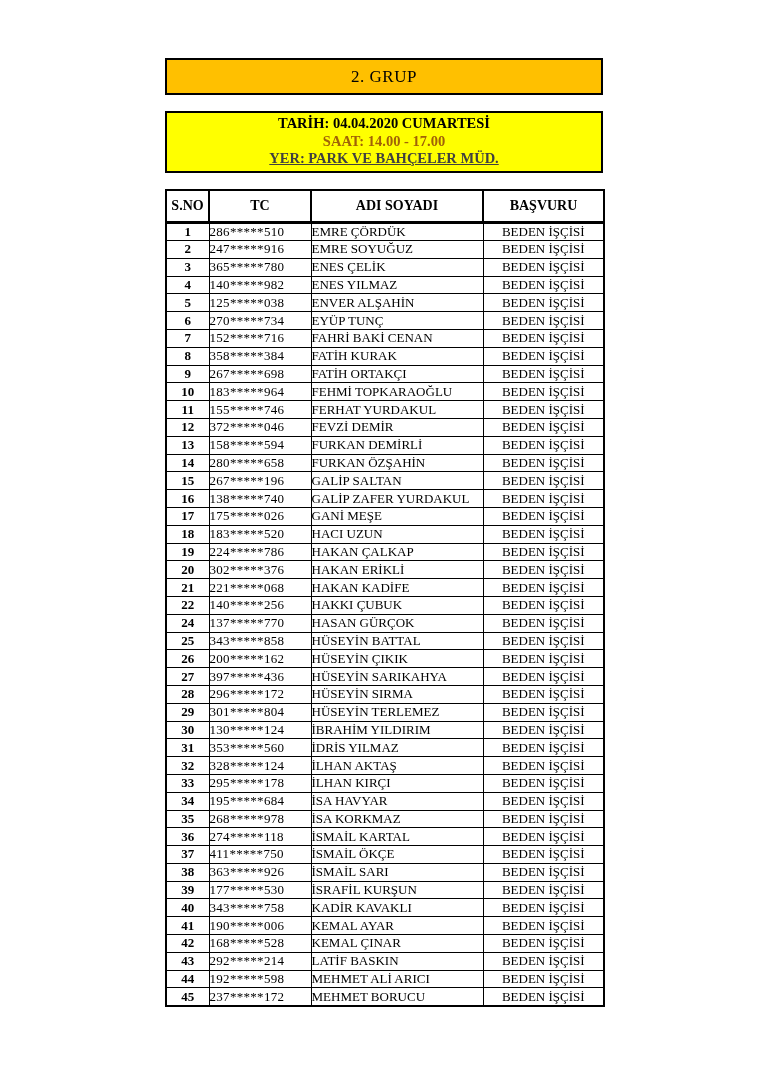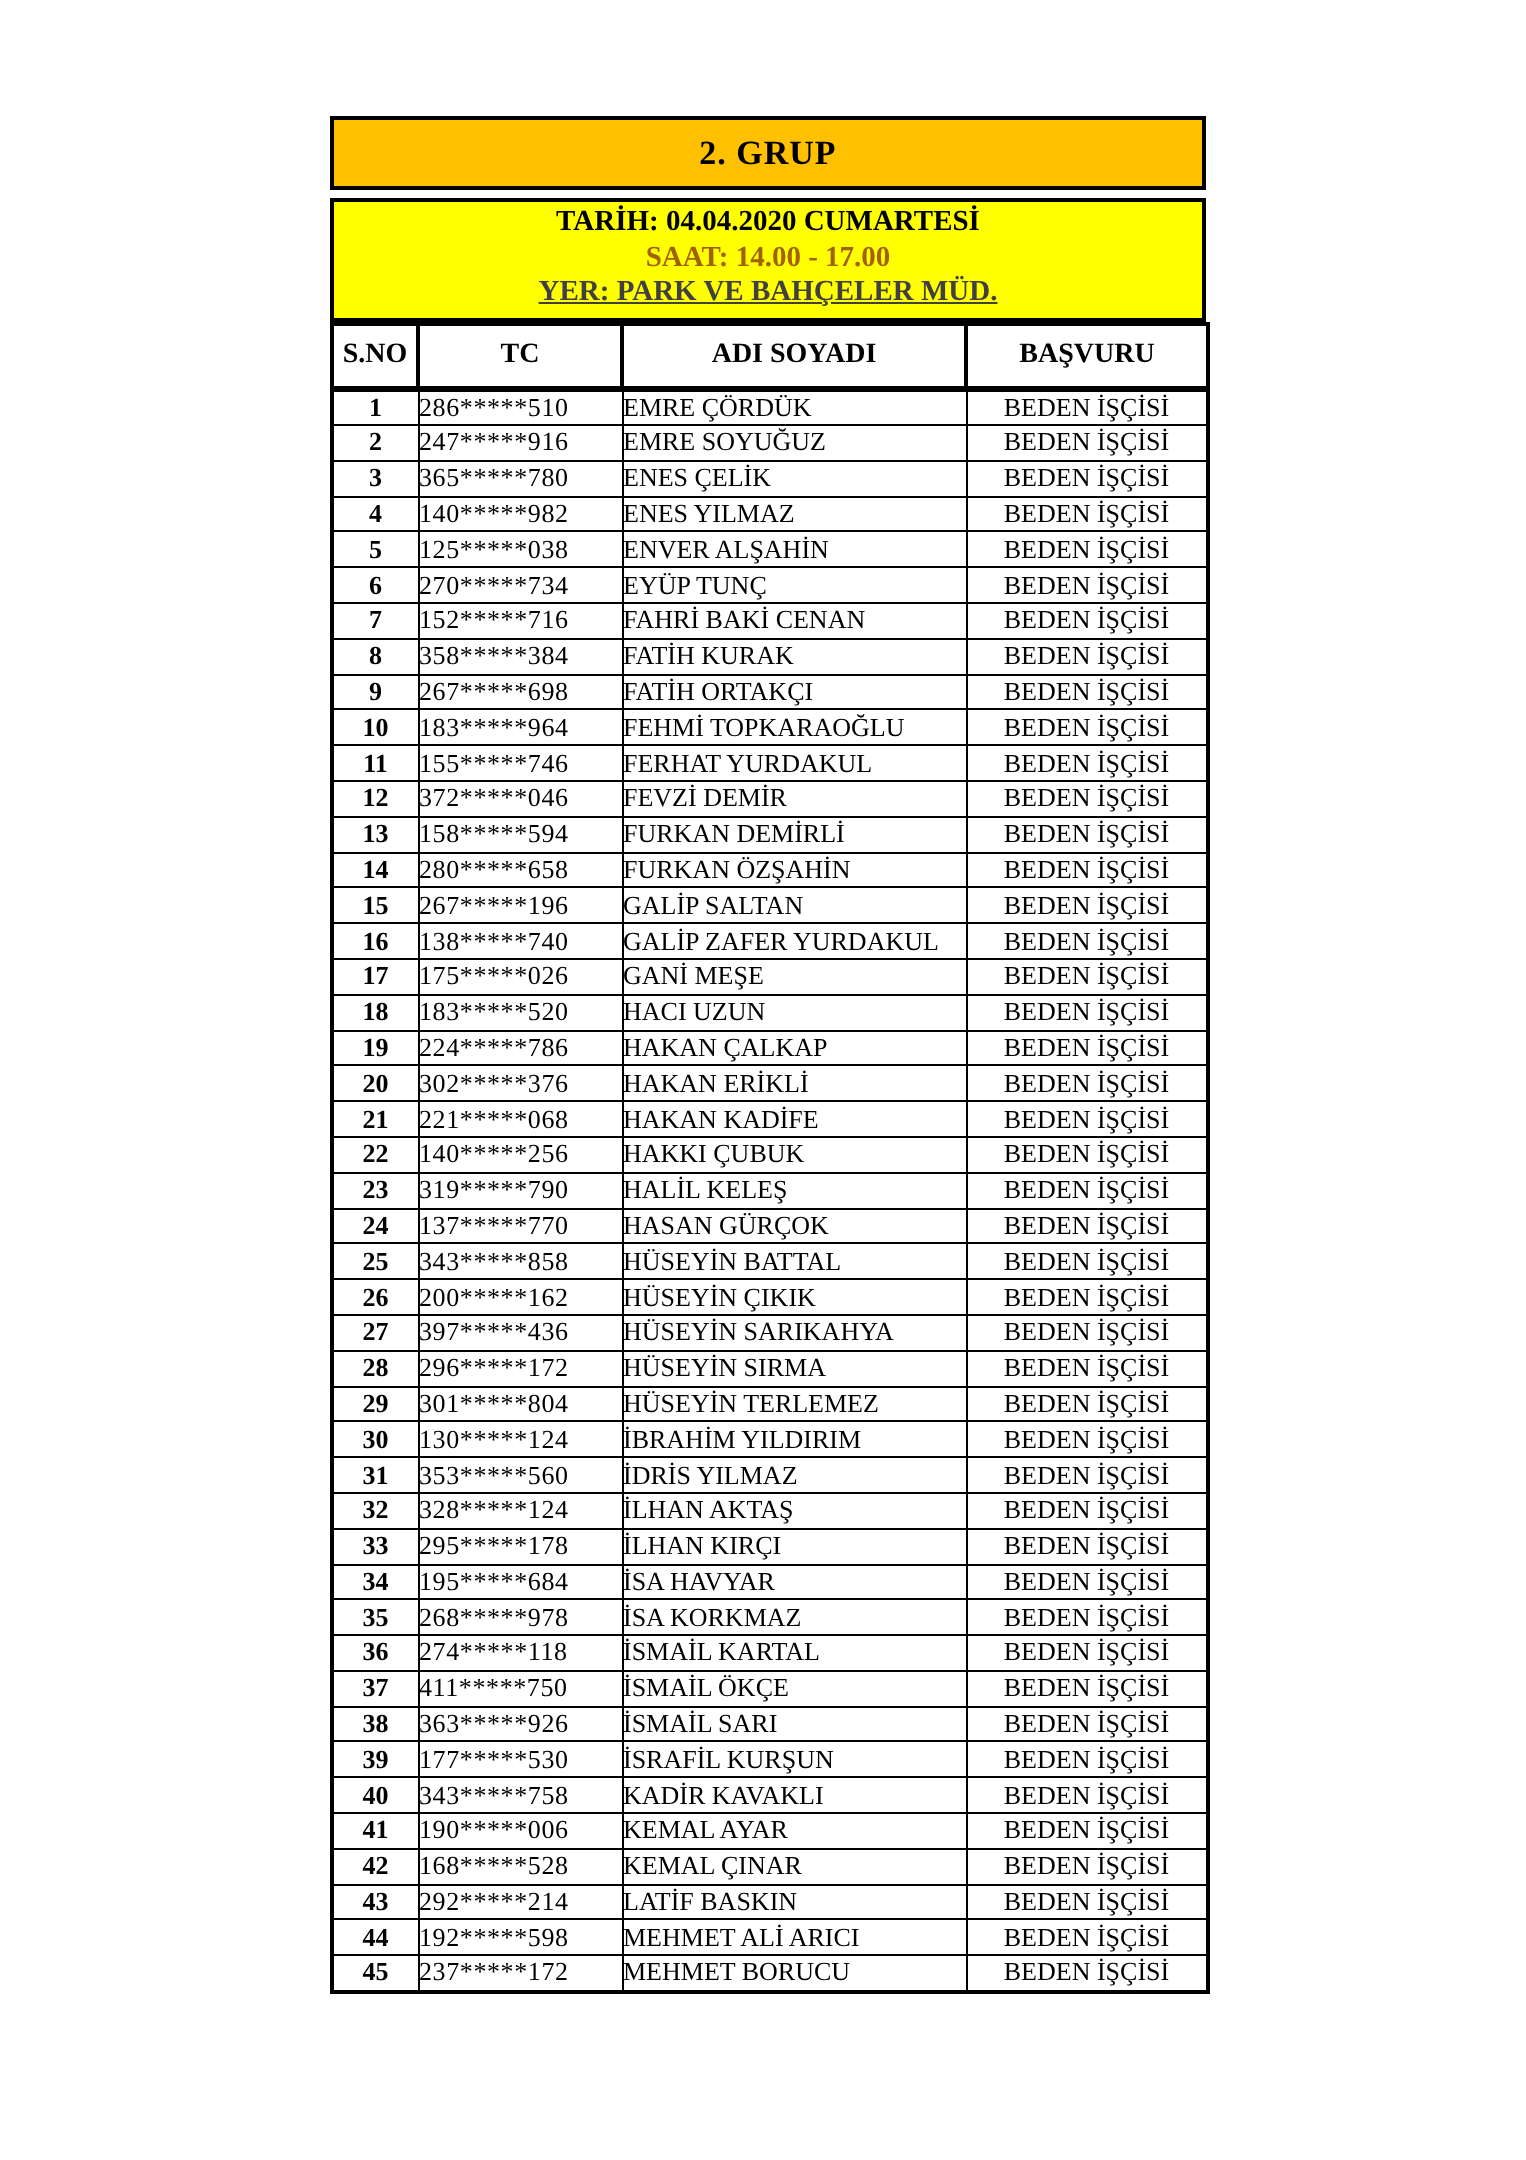--- a/index.html
+++ b/index.html
@@ -20,34 +20,34 @@
     position: absolute;
     left: 165px;
     top: 58px;
     width: 438px;
   }
   .band-group {
     box-sizing: border-box;
     height: 37px;
     border: 2px solid #000000;
     text-align: center;
-    font-weight: bold;
+    font-weight: normal;
     font-size: 17px;
     line-height: 33px;
     letter-spacing: 0.5px;
-    margin-bottom: 4px;
+    margin-bottom: 16px;
   }
   .band-info {
     box-sizing: border-box;
     border: 2px solid #000000;
     text-align: center;
     font-weight: bold;
     font-size: 14.5px;
     padding: 2px 0 3px 0;
-    margin-bottom: 0;
+    margin-bottom: 16px;
   }
   .band-info .info-line {
     line-height: 17.5px;
     white-space: nowrap;
   }
   table.roster {
     border-collapse: collapse;
     table-layout: fixed;
     width: 438px;
     padding-left: 40px;
@@ -237,26 +237,20 @@
             <td class="c-name">HAKAN KADİFE</td>
             <td class="c-bas">BEDEN İŞÇİSİ</td>
           </tr>
           <tr>
             <td class="c-sno">22</td>
             <td class="c-tc">140*****256</td>
             <td class="c-name">HAKKI ÇUBUK</td>
             <td class="c-bas">BEDEN İŞÇİSİ</td>
           </tr>
           <tr>
-            <td class="c-sno">23</td>
-            <td class="c-tc">319*****790</td>
-            <td class="c-name">HALİL KELEŞ</td>
-            <td class="c-bas">BEDEN İŞÇİSİ</td>
-          </tr>
-          <tr>
             <td class="c-sno">24</td>
             <td class="c-tc">137*****770</td>
             <td class="c-name">HASAN GÜRÇOK</td>
             <td class="c-bas">BEDEN İŞÇİSİ</td>
           </tr>
           <tr>
             <td class="c-sno">25</td>
             <td class="c-tc">343*****858</td>
             <td class="c-name">HÜSEYİN BATTAL</td>
             <td class="c-bas">BEDEN İŞÇİSİ</td>

